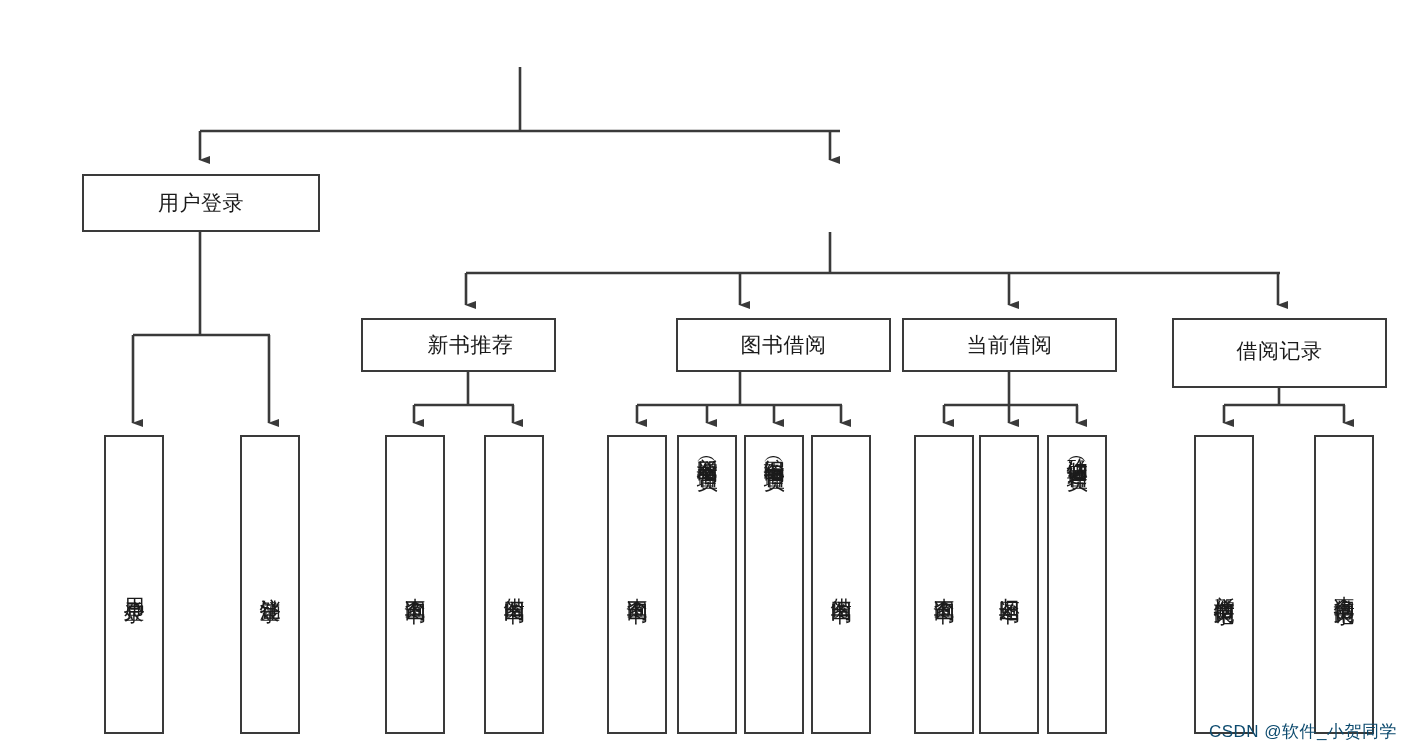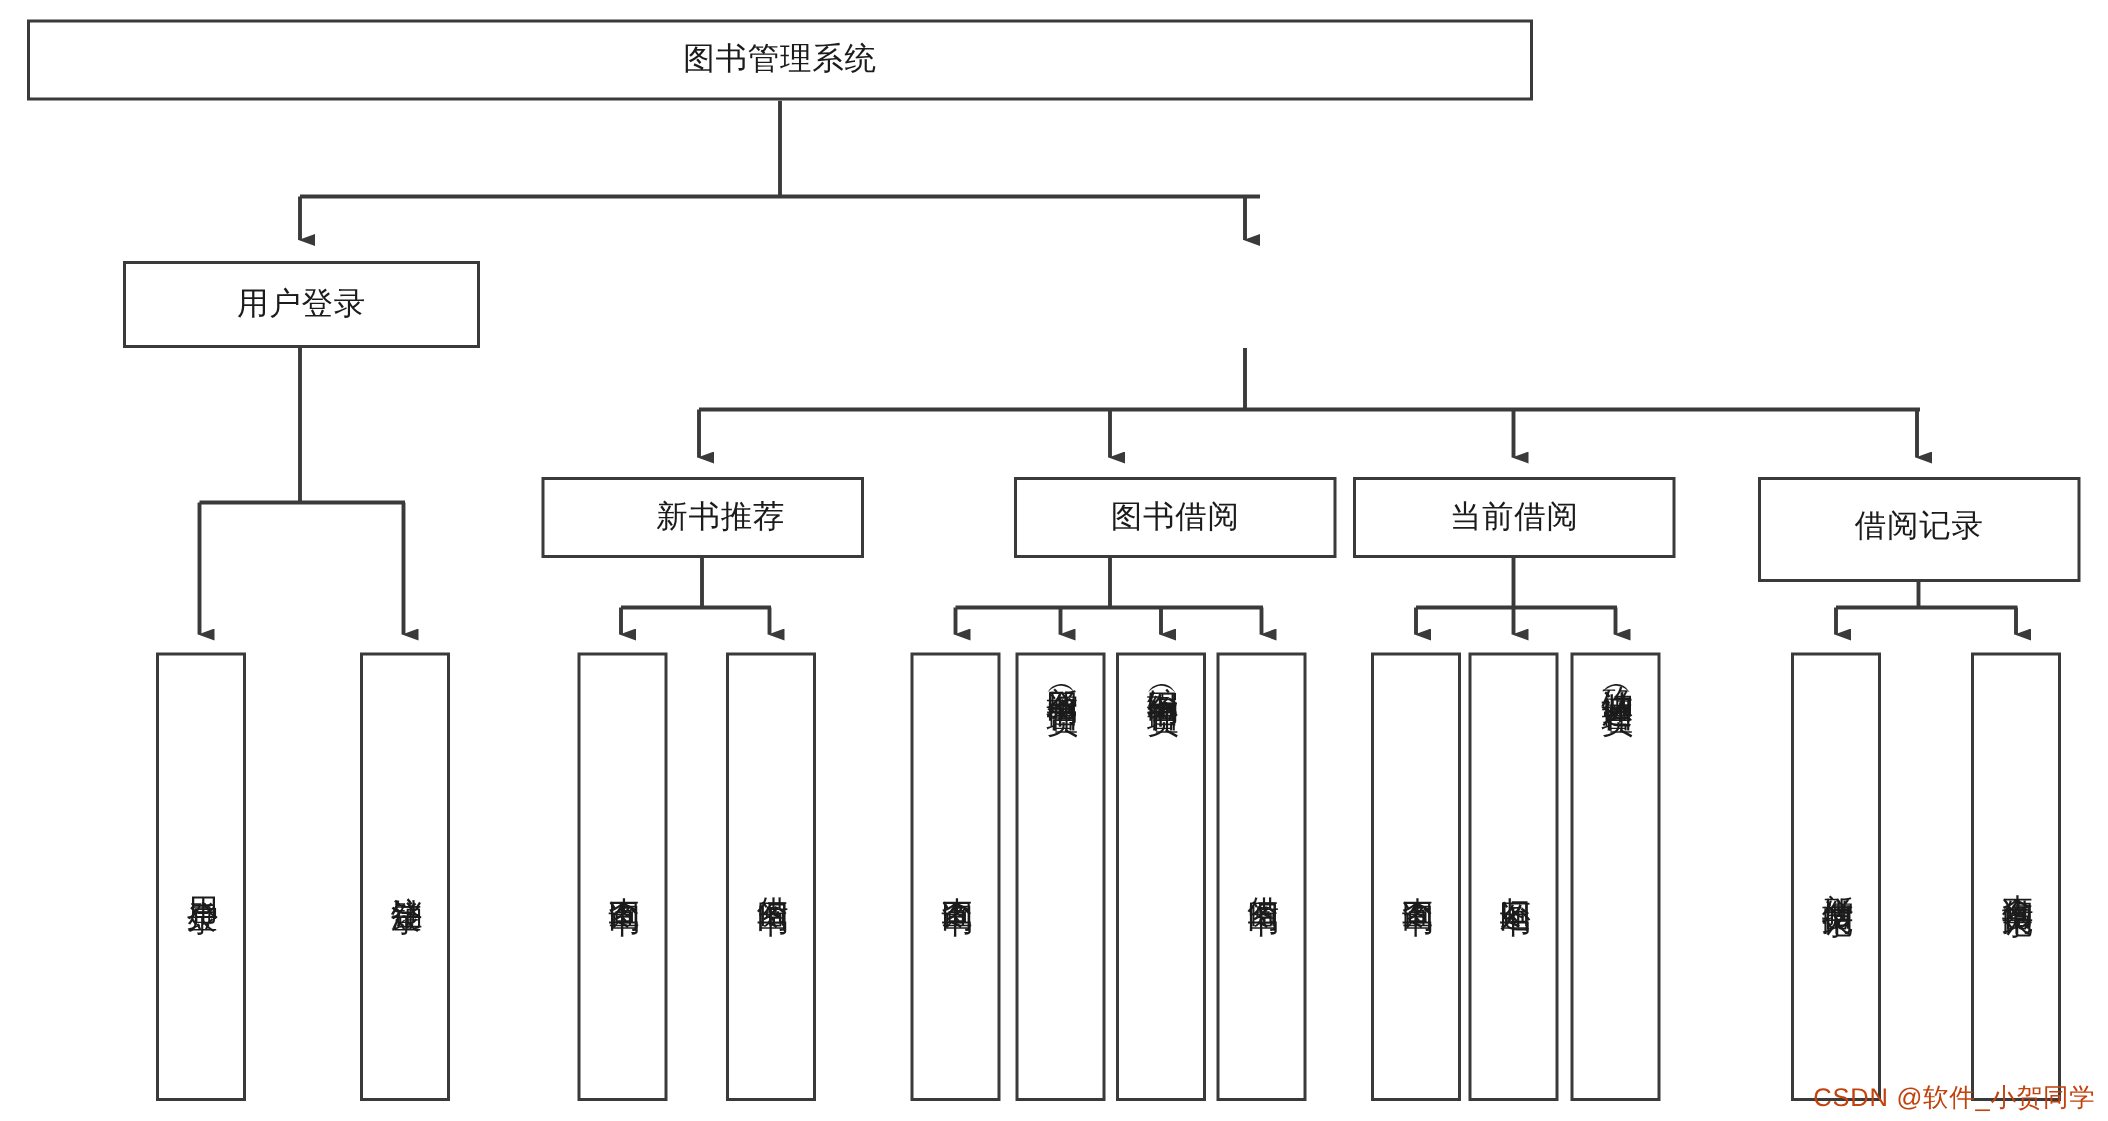--- a/index.html
+++ b/index.html
@@ -56,21 +56,21 @@
   .node.vert .vtext {
     writing-mode: vertical-rl;
     text-orientation: upright;
     white-space: nowrap;
   }
   #watermark {
     position: absolute;
     right: 8px;
     bottom: 4px;
     font-size: 17px;
-    color: #c2410c;
+    color: #0c4a6e;
     letter-spacing: 0.5px;
     user-select: none;
     white-space: nowrap;
   }
 </style>
 </head>
 <body>
 
 <div id="canvas">
 
@@ -117,25 +117,24 @@
       <path d="M1009,405 L1009,423" marker-end="url(#arrow)"></path>
       <path d="M1077,405 L1077,423" marker-end="url(#arrow)"></path>
 
       <path d="M1279,372 L1279,405"></path>
       <path d="M1224,405 L1345,405"></path>
       <path d="M1224,405 L1224,423" marker-end="url(#arrow)"></path>
       <path d="M1344,405 L1344,423" marker-end="url(#arrow)"></path>
     </g>
   </svg>
 
-  <div class="node horiz" style="left:18px; top:13px; width:1004px; height:54px;">图书管理系统</div>
 
   <div class="node horiz" style="left:82px; top:174px; width:238px; height:58px;">用户登录</div>
 
-  <div class="node horiz" style="left:361px; top:318px; width:215px; height:54px;padding-left:24px;">新书推荐</div>
+  <div class="node horiz" style="left:361px; top:318px; width:195px; height:54px;padding-left:24px;">新书推荐</div>
   <div class="node horiz" style="left:632px; top:318px; width:215px; height:54px;margin-left:44px;">图书借阅</div>
   <div class="node horiz" style="left:902px; top:318px; width:215px; height:54px;">当前借阅</div>
   <div class="node horiz" style="left:1172px; top:318px; width:215px; height:70px;font-family:Liberation Mono, monospace;">借阅记录</div>
 
   <div class="node vert" style="left:104px; top:435px; width:60px; height:299px;">
     <span class="vtext">用户登录</span>
   </div>
   <div class="node vert" style="left:240px; top:435px; width:60px; height:299px;">
     <span class="vtext">注销登录</span>
   </div>

